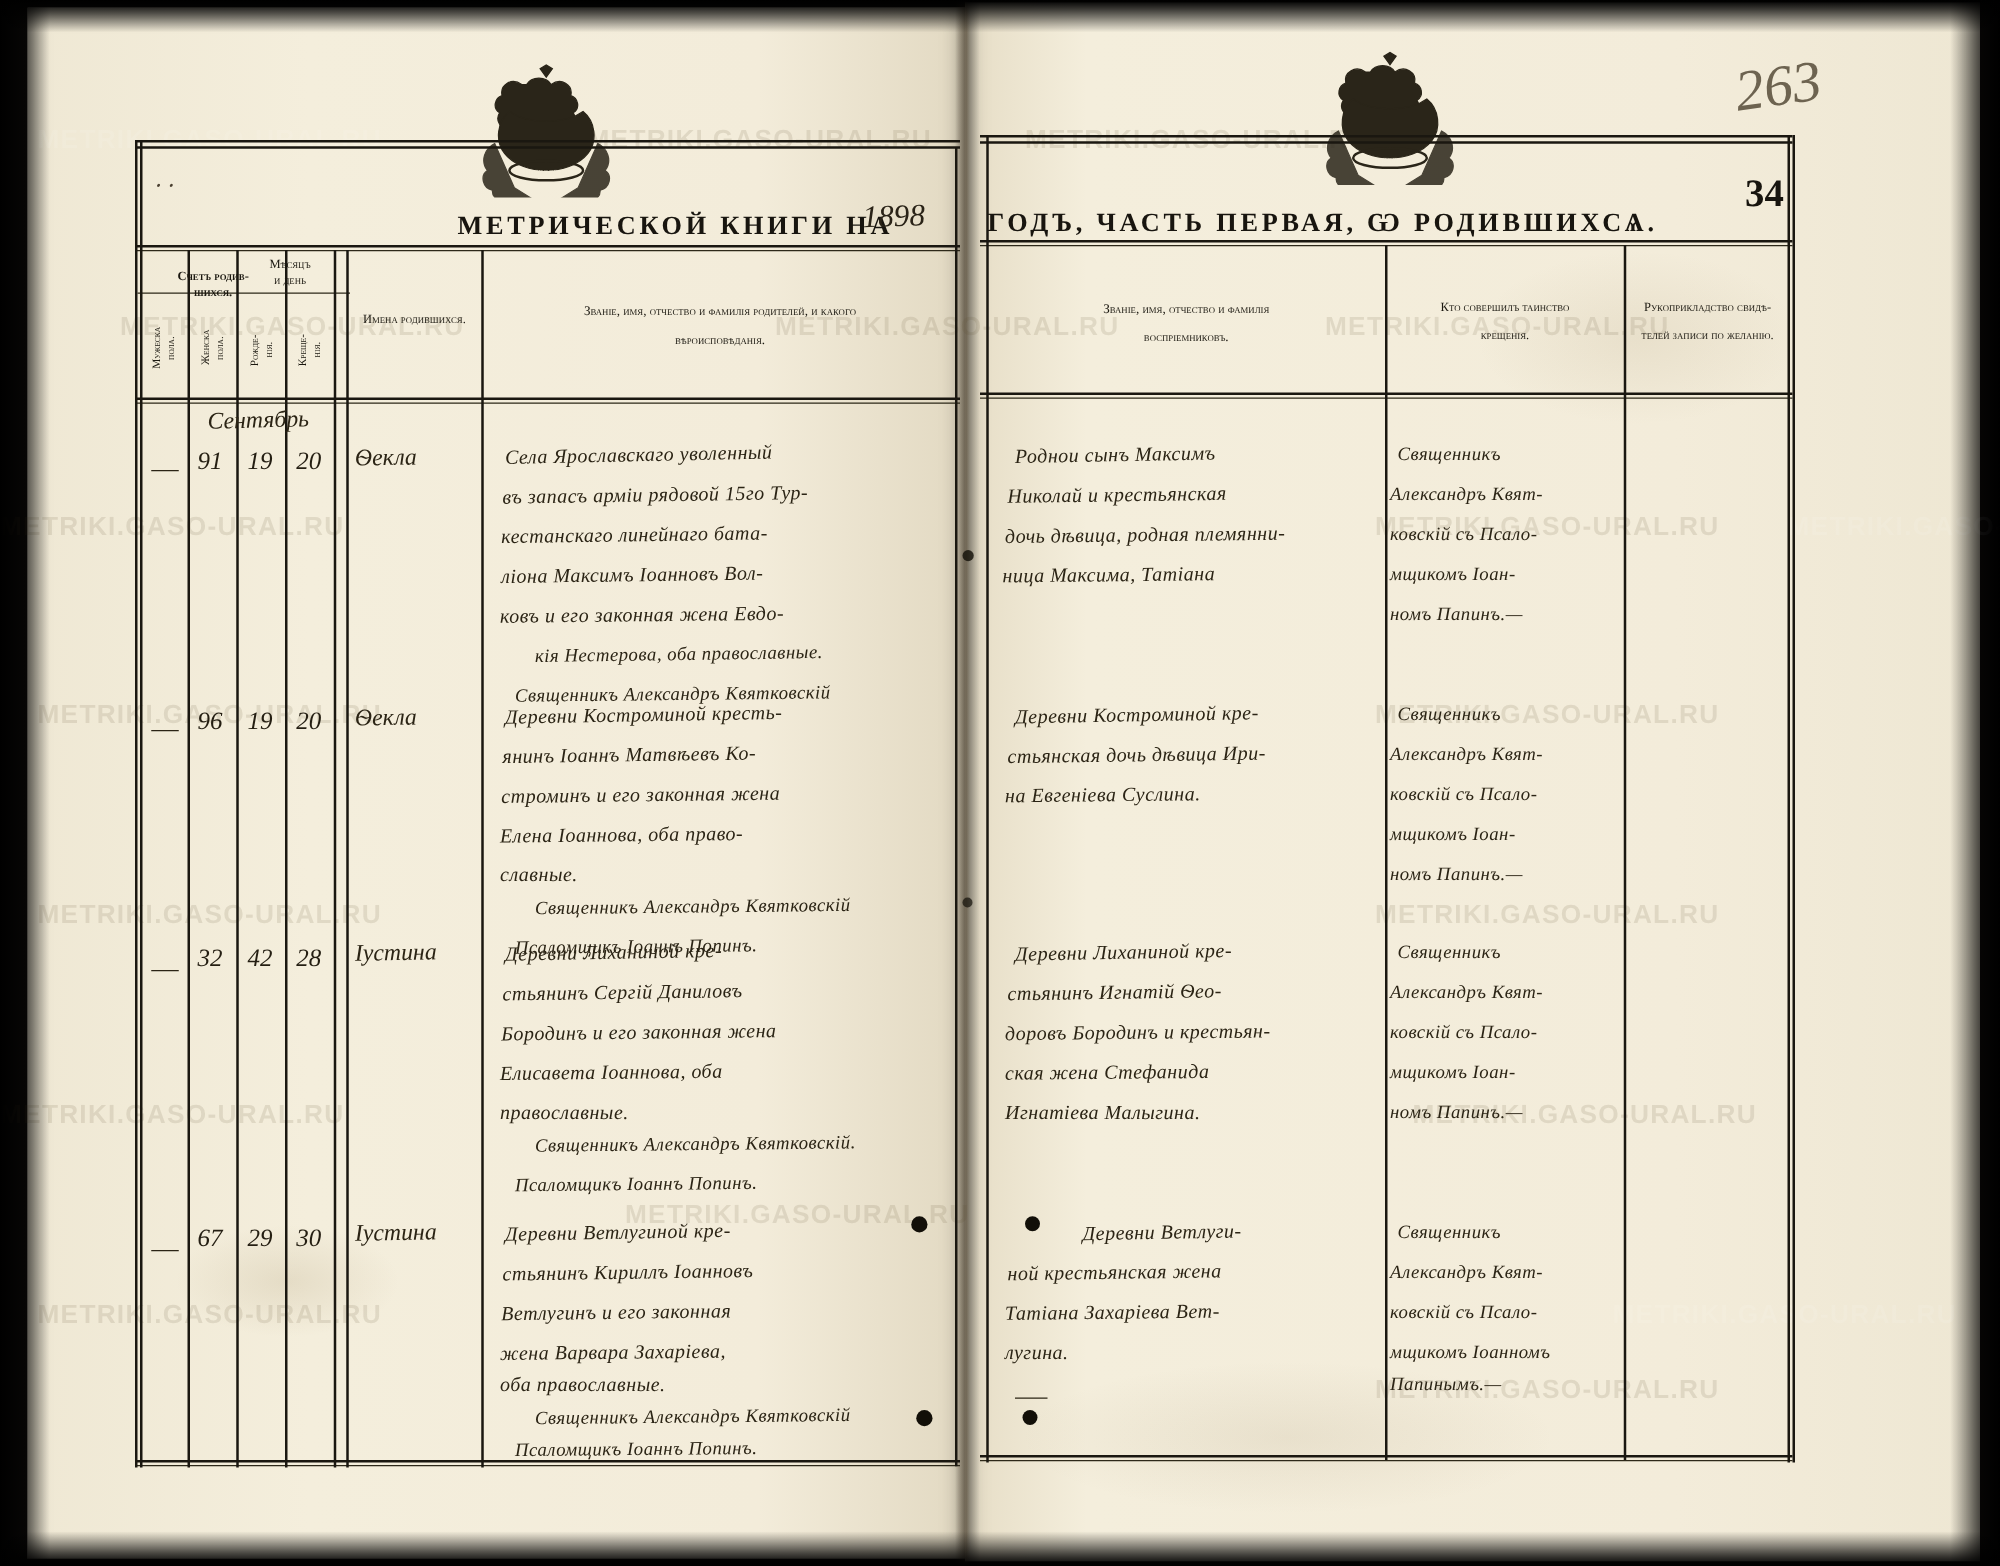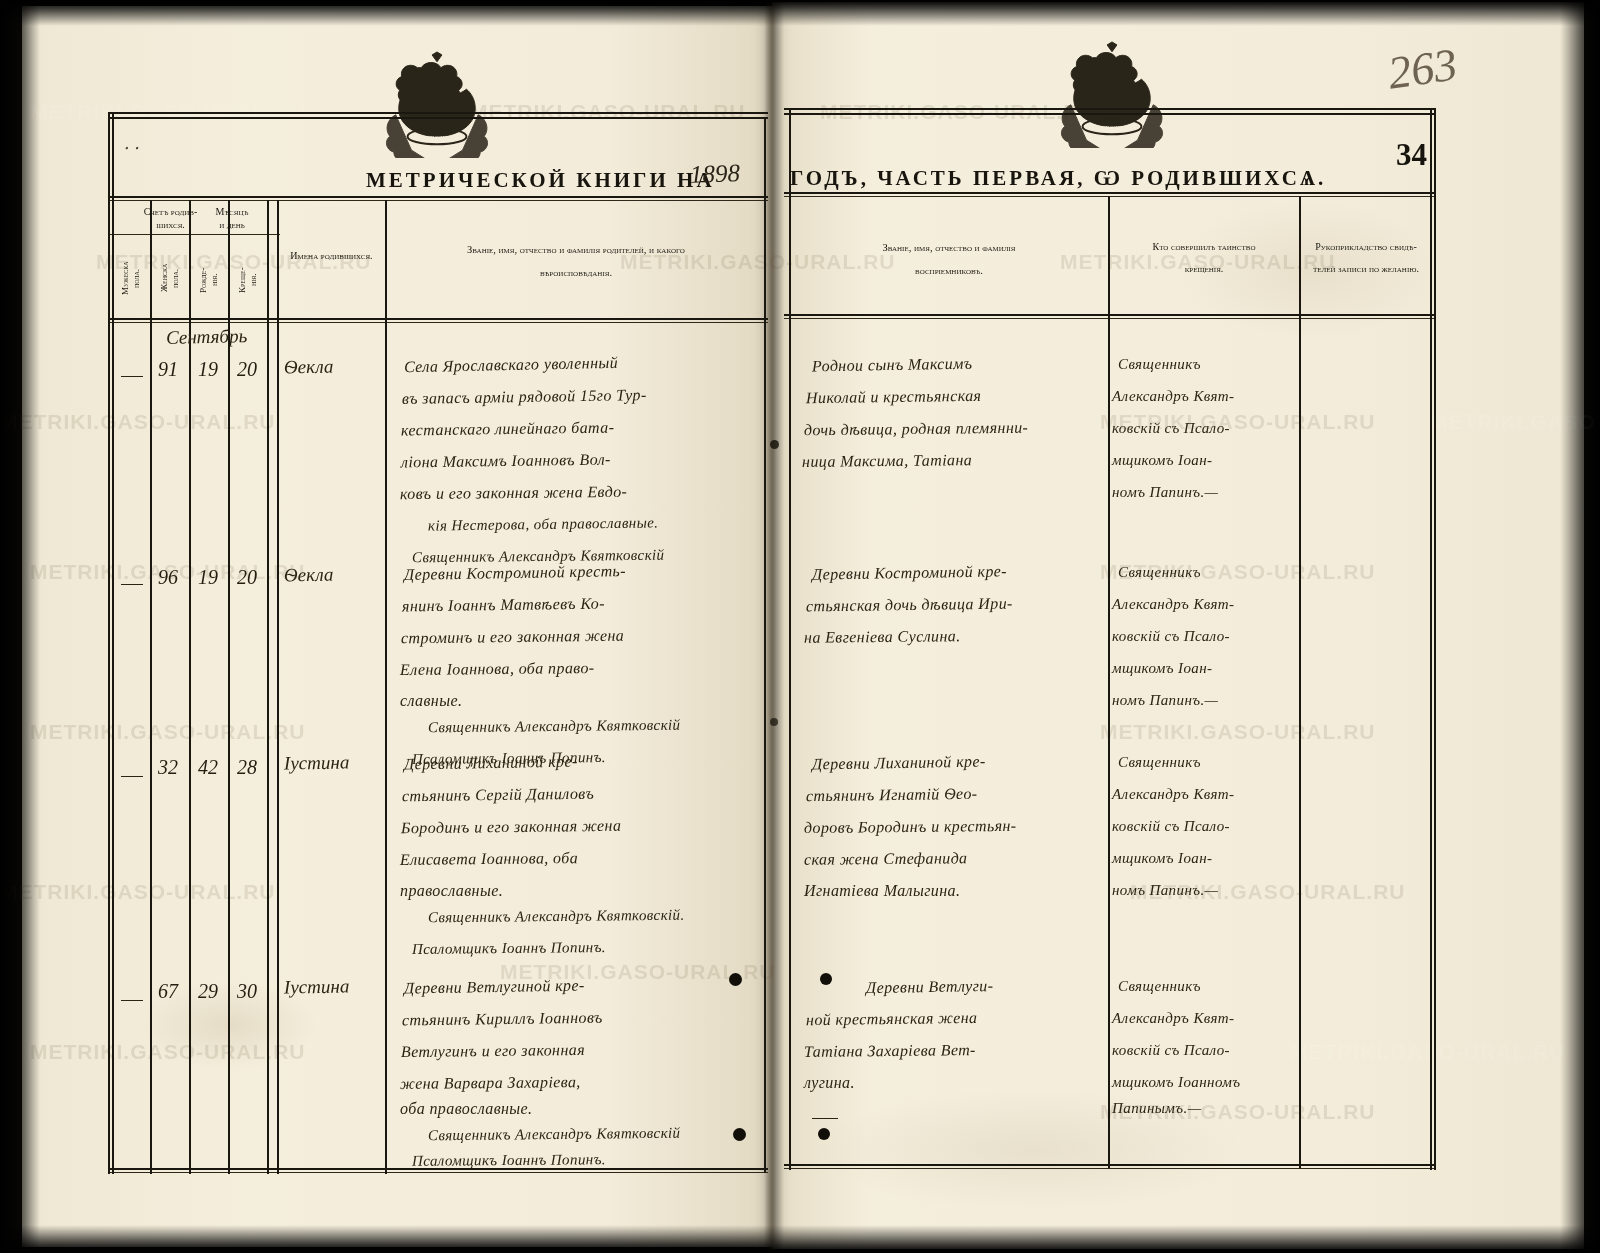--- a/index.html
+++ b/index.html
@@ -155,21 +155,21 @@
   <div class="rule vr" style="left:277px;top:200px;height:974px;"></div>
   <div class="rule vr" style="left:385px;top:200px;height:974px;"></div>
   <div class="rule vr" style="left:764px;top:118px;height:1055px;"></div>
 
   <div class="rule vr" style="left:789px;top:108px;height:1062px;"></div>
   <div class="rule vr" style="left:1108px;top:196px;height:972px;"></div>
   <div class="rule vr" style="left:1299px;top:196px;height:972px;"></div>
   <div class="rule vr" style="left:1430px;top:108px;height:1062px;"></div>
   <div class="rule vr" style="left:1434px;top:108px;height:1062px;"></div>
 
-  <div class="colhead" style="left:113px;top:206px;width:115px;font-size:10px;">Счетъ родив-<br>шихся.</div>
+  <div class="colhead" style="left:113px;top:216px;width:115px;font-size:10px;font-weight:bold;">Счетъ родив-<br>шихся.</div>
   <div class="colhead vert" style="left:120px;top:240px;width:28px;height:76px;font-size:9px;">Мужеска<br>пола.</div>
   <div class="colhead vert" style="left:159px;top:240px;width:28px;height:76px;font-size:9px;">Женска<br>пола.</div>
   <div class="colhead" style="left:192px;top:206px;width:80px;font-size:10px;">Мѣсяцъ<br>и день</div>
   <div class="colhead vert" style="left:198px;top:244px;width:28px;height:72px;font-size:9px;">Рожде-<br>нія.</div>
   <div class="colhead vert" style="left:237px;top:244px;width:28px;height:72px;font-size:9px;">Креще-<br>нія.</div>
   <div class="colhead" style="left:280px;top:250px;width:103px;font-size:10px;">Имена родившихся.</div>
   <div class="colhead" style="left:392px;top:238px;width:368px;font-size:10.5px;line-height:2.2;">Званіе, имя, отчество и фамилія родителей, и какого<br>вѣроисповѣданія.</div>
   <div class="colhead" style="left:796px;top:236px;width:306px;font-size:10.5px;line-height:2.2;">Званіе, имя, отчество и фамилія<br>воспріемниковъ.</div>
   <div class="colhead" style="left:1113px;top:236px;width:182px;font-size:10px;line-height:2.2;">Кто совершилъ таинство<br>крещенія.</div>
   <div class="colhead" style="left:1304px;top:236px;width:124px;font-size:10px;line-height:2.2;">Рукоприкладство свидѣ-<br>телей записи по желанію.</div>

